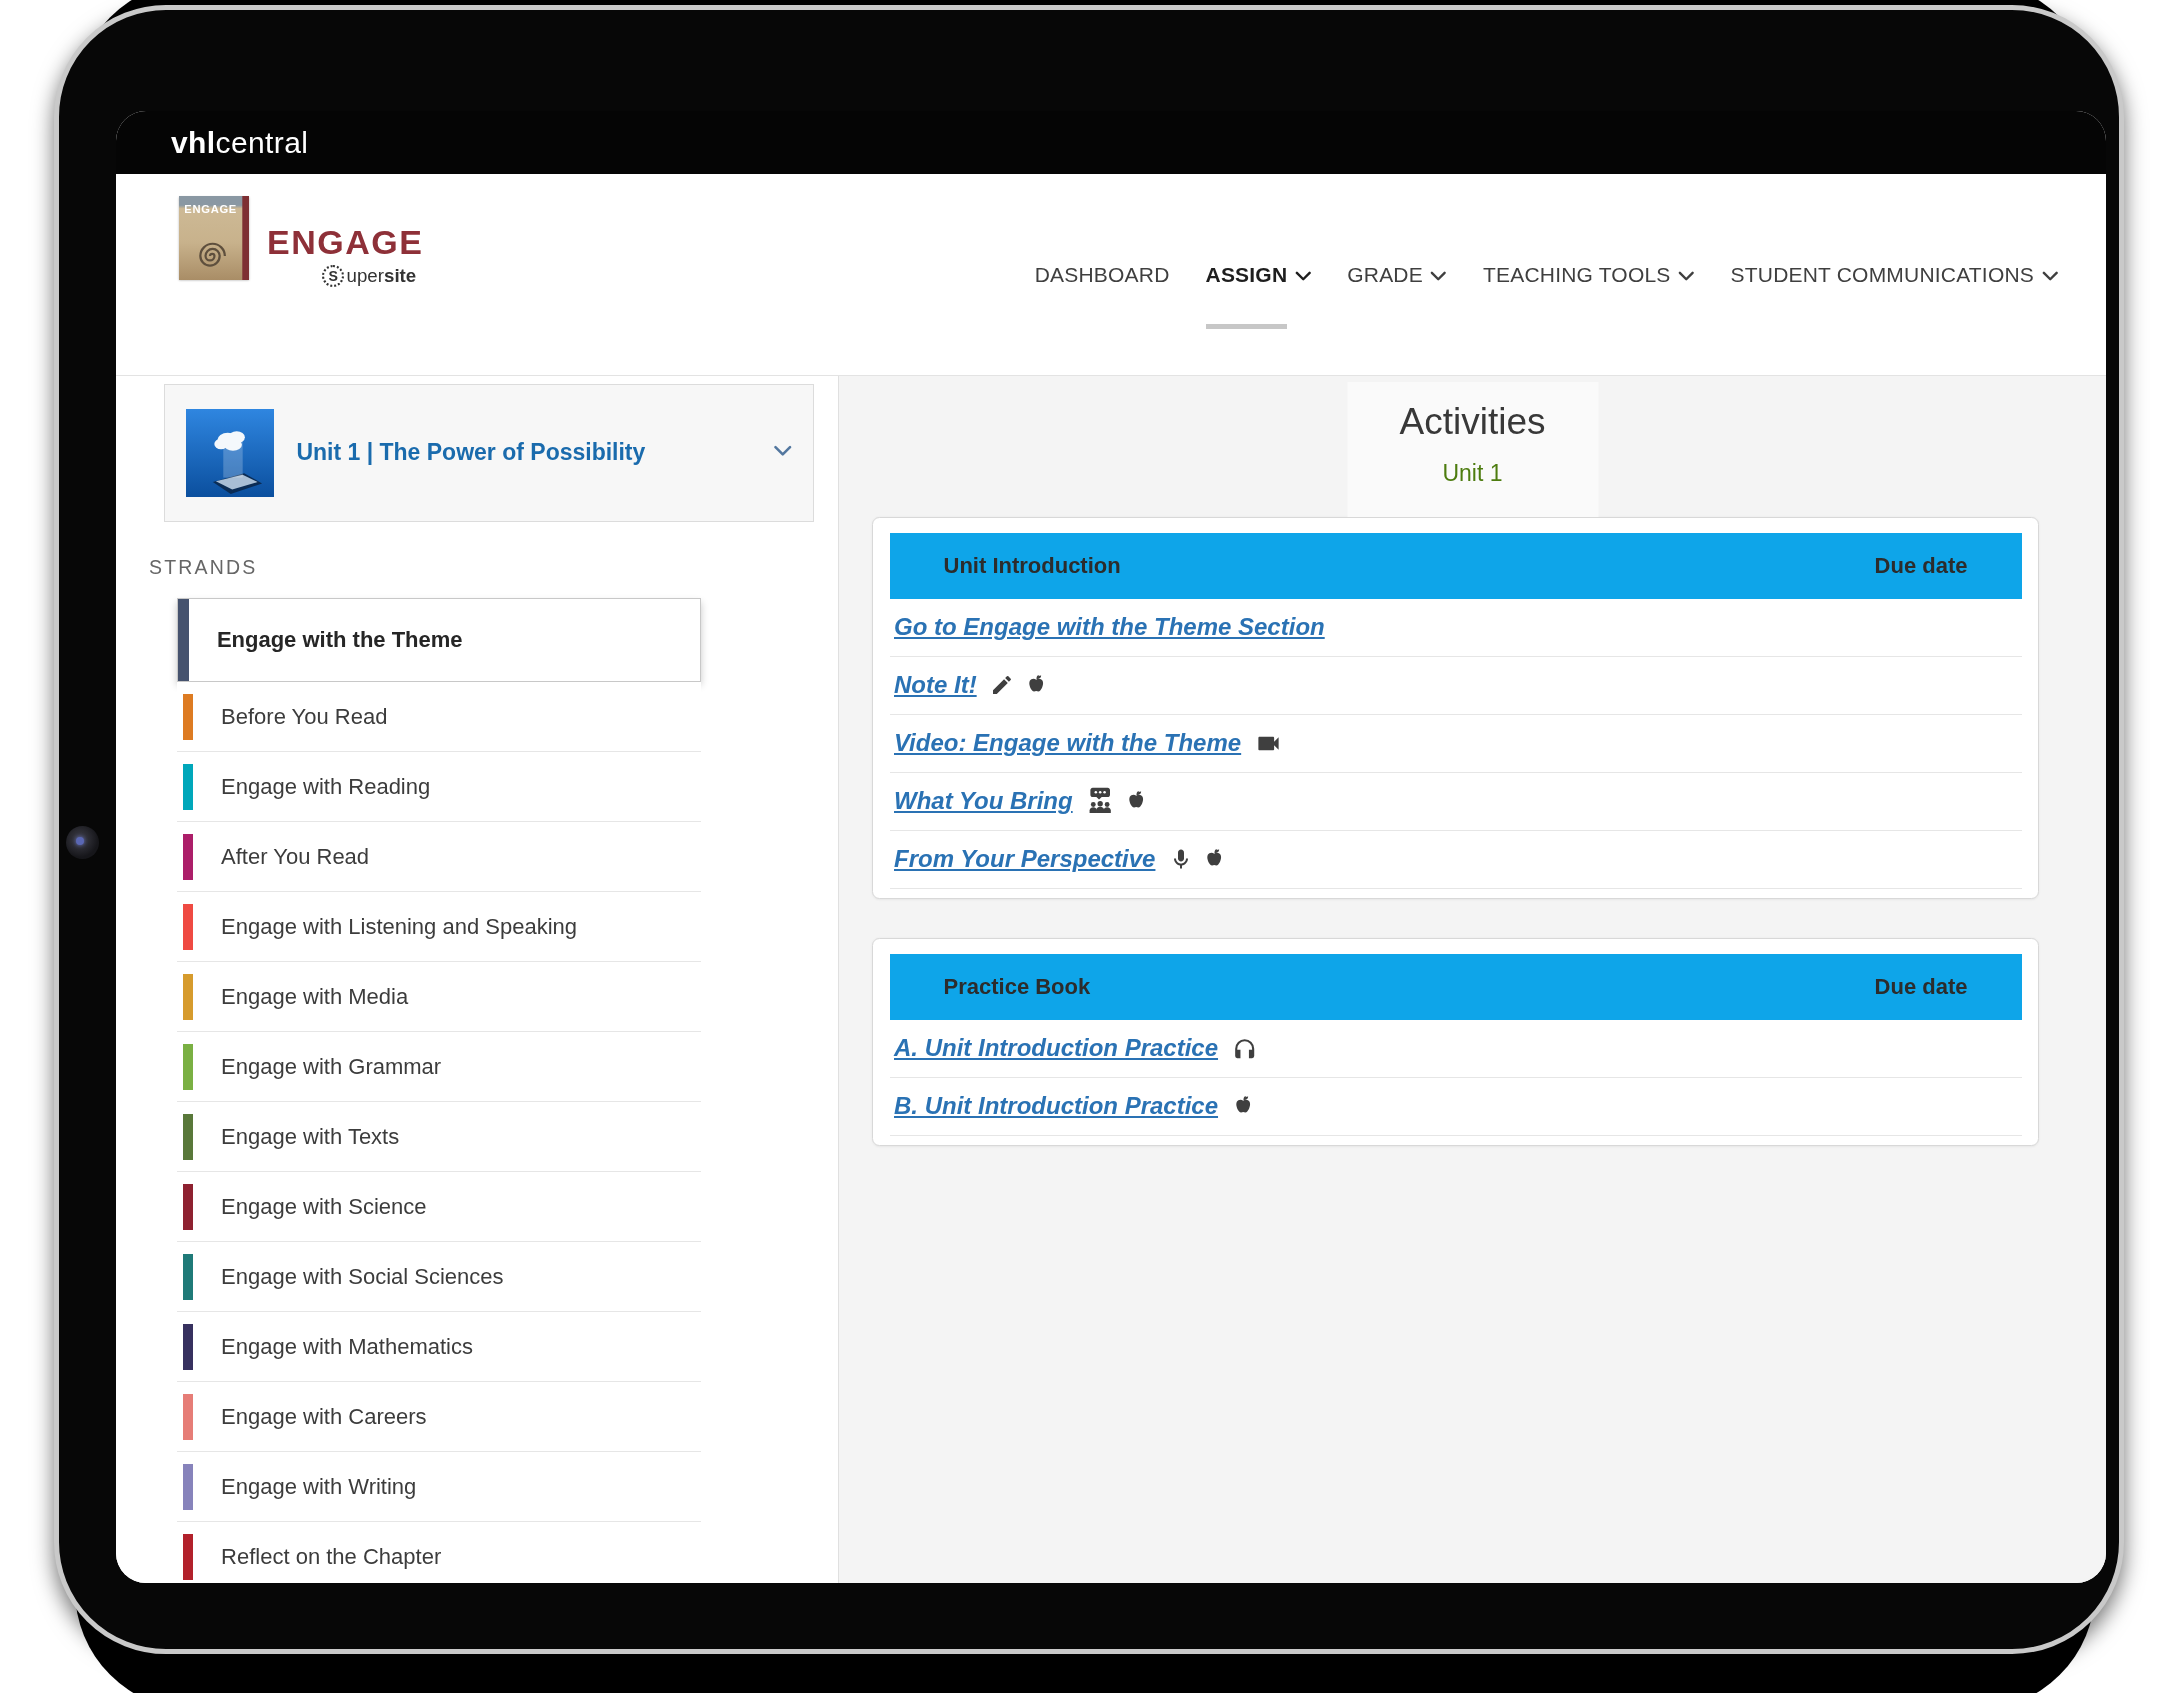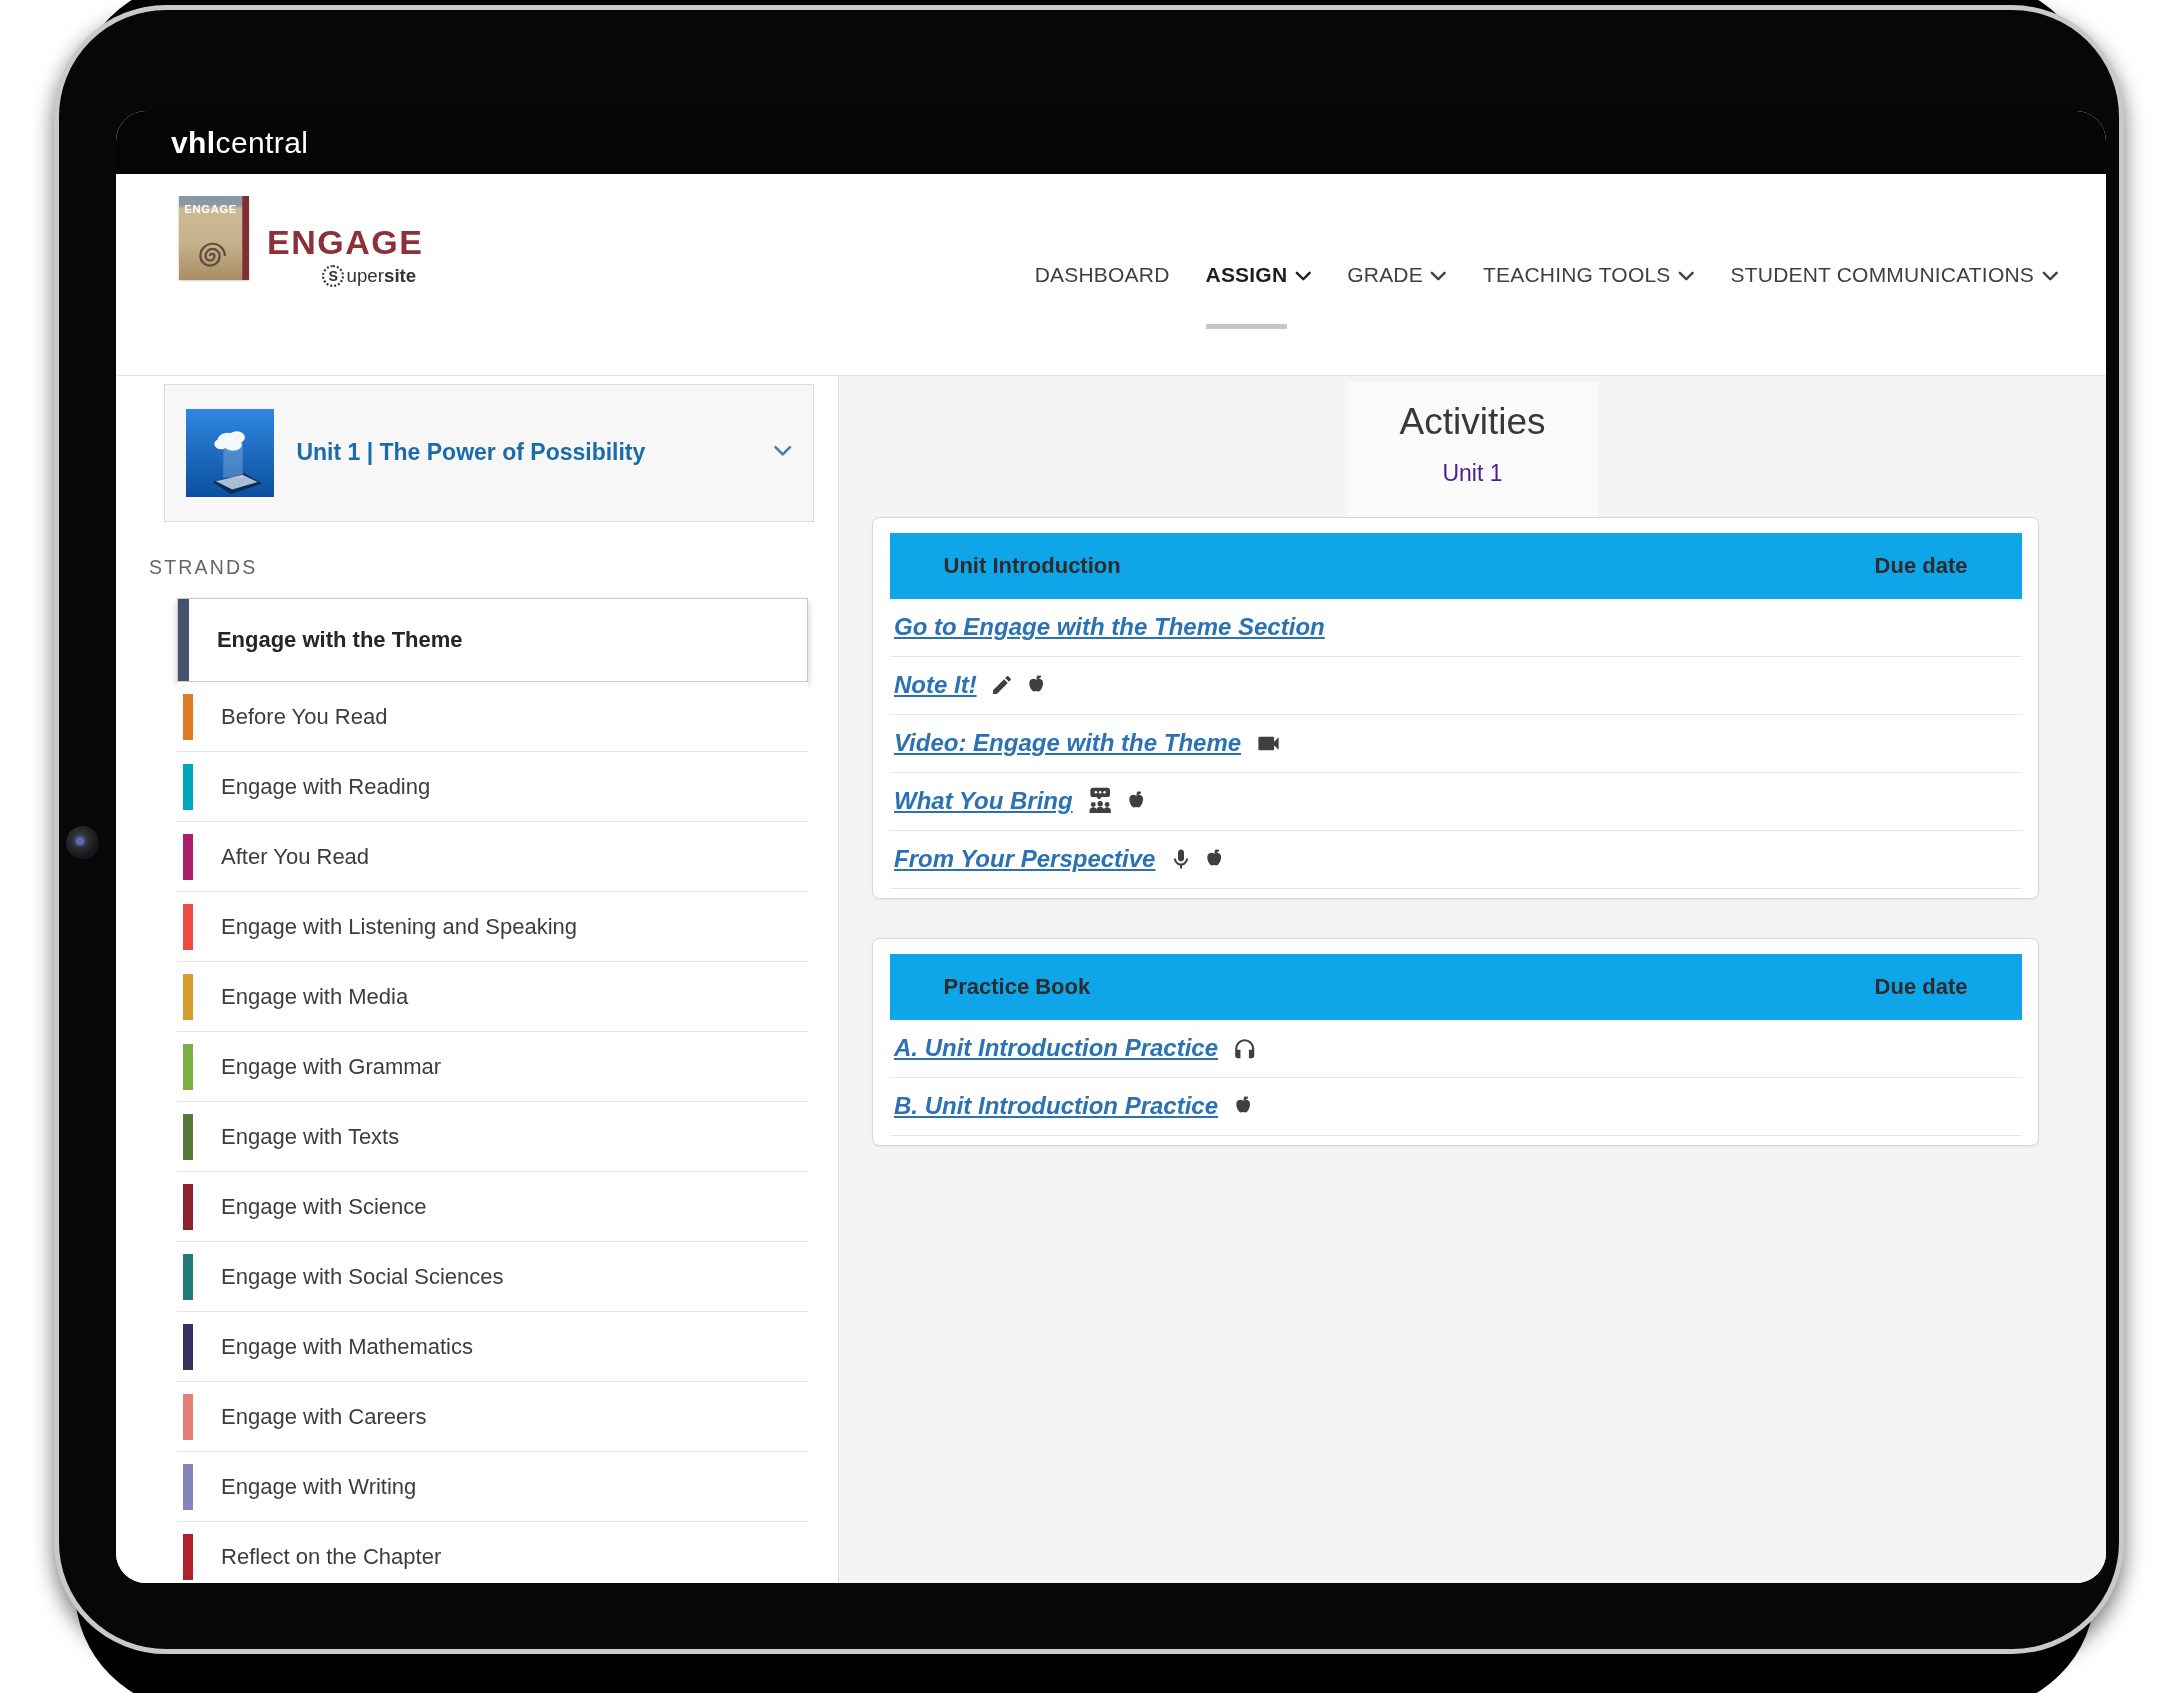--- a/index.html
+++ b/index.html
@@ -58,35 +58,35 @@
   
   .sidebar { width:723px; background:#fff; border-right:1.5px solid #e0e0e0; position:relative; }
   .unit-box { margin:7.5px 24px 0 48px; height:138px; background:#f7f7f7; border:1.5px solid #dcdcdc;
     display:flex; align-items:center; padding:0 21px; cursor:pointer; }
   .thumb { width:88px; height:88px; flex:none; overflow:hidden; }
   .unit-title { flex:1; margin-left:22.4px; font-size:23px; font-weight:700; color:#1a6bad; }
   .unit-chev { color:#53779f; flex:none; }
 
   .strands-label { margin:34px 0 0 33px; font-size:19.5px; color:#666; letter-spacing:2.2px; }
   .strand-list { list-style:none; margin:19.5px 0 0 0; padding:0; }
-  .strand { position:relative; margin-left:61px; width:631px; height:70px; display:flex;
+  .strand { position:relative; margin-left:61px; width:524px; height:70px; display:flex;
     align-items:center; border-bottom:1.5px solid #e6e6e6; cursor:pointer; background:#fff; }
   .strand .bar { width:9.7px; height:46px; margin:0 28.4px 0 6px; flex:none; }
   .strand .lbl { font-size:22px; color:#3c3c3c; }
   .strand.active { height:84px; border:0.7px solid #c8c8c8; box-shadow:0 3.7px 7.5px rgba(0,0,0,.22); }
   .strand.active .bar { height:82px; width:10.5px; margin:0 28.4px 0 0; }
   .strand.active .lbl { font-weight:700; color:#262626; }
 
   
   .main { flex:1; background:#f4f4f4; position:relative; }
   .heading-glow { position:absolute; left:50%; transform:translateX(-50%); top:6px; width:251px;
     height:135px; background:#fafafa; }
   .activities-title { position:relative; margin:25.4px 0 0; text-align:center; font-size:37px;
     font-weight:400; color:#383838; }
-  .activities-sub { position:relative; margin:16.5px 0 0; text-align:center; font-size:23px; color:#4c1d95; }
+  .activities-sub { position:relative; margin:16.5px 0 0; text-align:center; font-size:23px; color:#4d7c0f; }
   .section-title { margin:24px 0 0 33px; font-size:22px; font-weight:700; color:#1f1f1f; }
 
   .card { margin:30px 0 0 33px; width:1167px; background:#fff; border:0.7px solid #d8d8d8;
     border-radius:7.5px; padding:15px 16.5px 9px; box-shadow:0 0.7px 2.2px rgba(0,0,0,.06); }
   .card + .card { margin-top:39px; }
   .card-head { height:66px; background:#0ea5e9; display:flex; align-items:center;
     justify-content:space-between; padding:0 54px; }
   .card-head .ttl, .card-head .due { font-size:22px; font-weight:700; color:#2c2c2c; }
   .card-row { height:58px; border-bottom:1.5px solid #e6e6e6; display:flex; align-items:center;
     padding-left:4.5px; }

